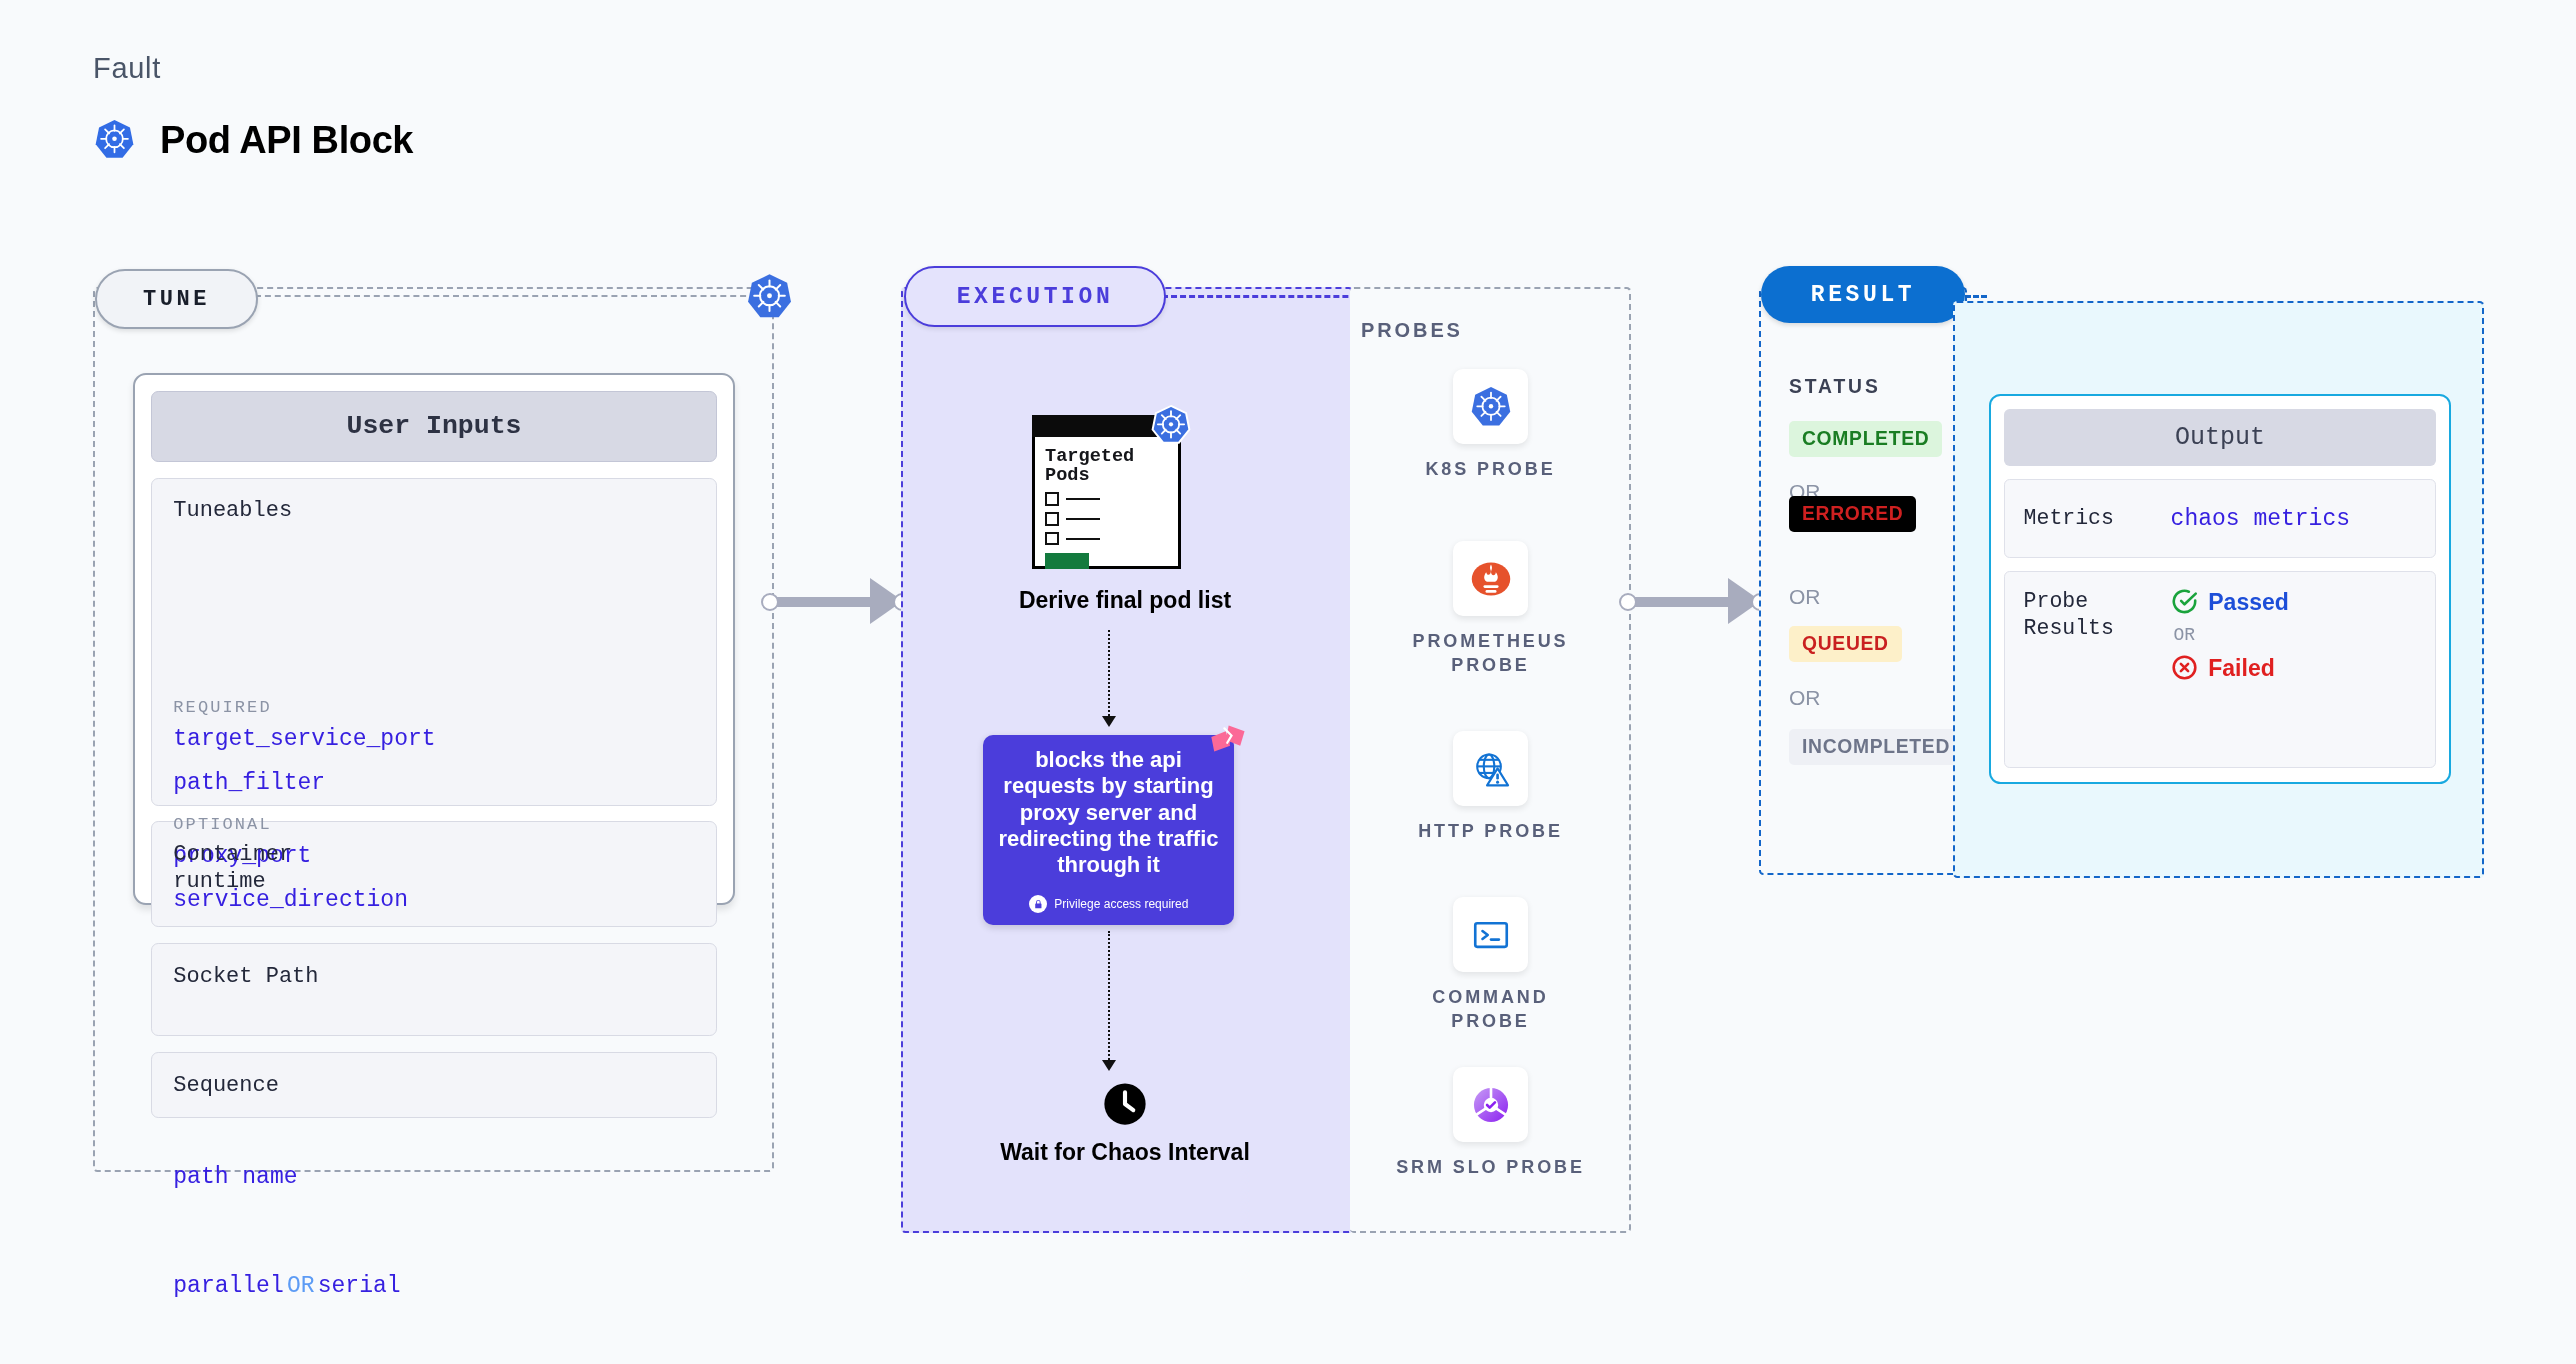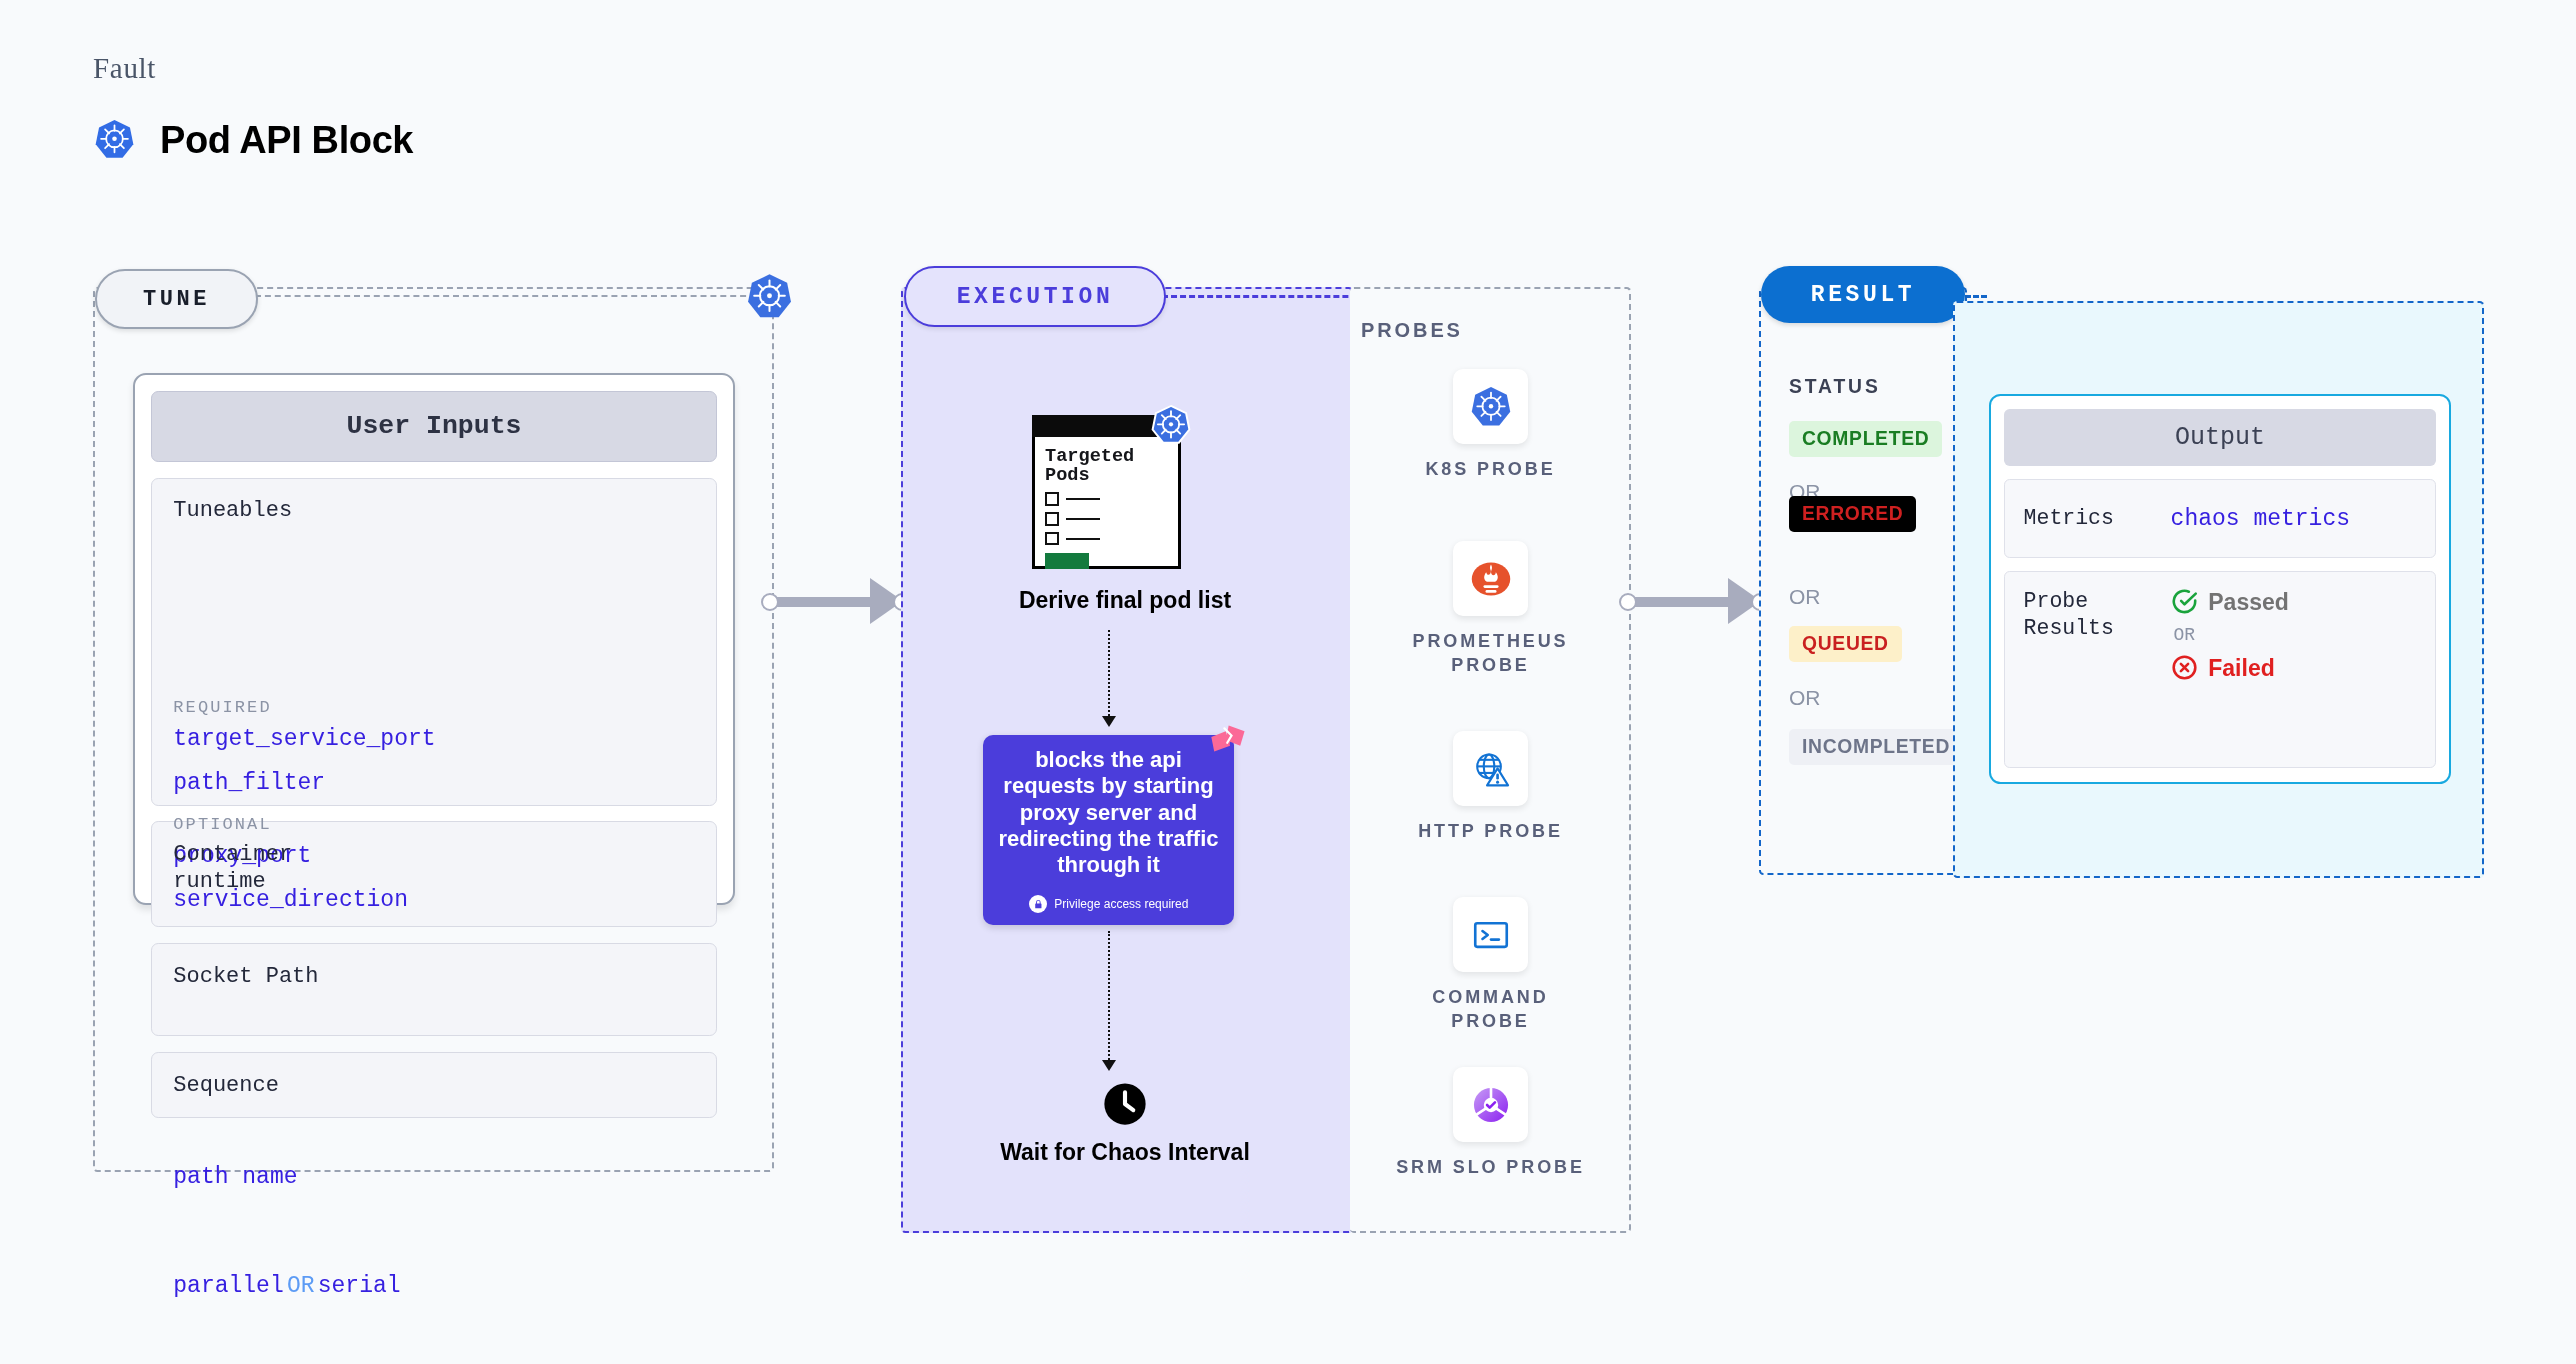--- a/index.html
+++ b/index.html
@@ -6,21 +6,21 @@
   body{
     width:2576px;height:1365px;
     background:#f8fafc;
     font-family:"Liberation Sans", sans-serif;
     position:relative;overflow:hidden;
   }
 
   
   #hdr-fault{
     position:absolute;left:93px;top:52px;
-    font-family:Liberation Serif, serif;
+    font-family:Liberation Sans, sans-serif;
     font-size:29px;color:#4a5568;letter-spacing:0.7px;
   }
   #hdr-title-row{position:absolute;left:93px;top:118px;display:flex;align-items:center;gap:24px;}
   #hdr-title{font-size:38px;font-weight:bold;color:#000;letter-spacing:-0.4px;}
 
   
   .dashed{position:absolute;border-radius:4.3px;}
 
   
   .pill{
@@ -180,21 +180,21 @@
   .out-row{
     background:#f7f8fb;border:0.7px solid #dfe1ea;border-radius:5.7px;
     margin-top:13px;display:flex;padding:15.8px 18.6px;box-sizing:border-box;
   }
   .out-label{
     font-family:"Liberation Mono", monospace;font-size:21.5px;color:#23283a;
     width:147px;flex:0 0 147px;line-height:1.25;
   }
   .out-val{flex:1;}
   .pf-line{display:flex;align-items:center;gap:10.7px;}
-  .pf-pass{font-size:23px;font-weight:bold;color:#737373;}
+  .pf-pass{font-size:23px;font-weight:bold;color:#1d4ed8;}
   .pf-fail{font-size:23px;font-weight:bold;color:#e02020;}
   .pf-or{font-size:18px;color:#8b93a5;margin:8.6px 0 8.6px 2.9px;font-family:"Liberation Mono", monospace;}
 
   
   .conn{position:absolute;height:0;}
   .conn .bar{position:absolute;left:0;top:0;height:10px;background:#a8acbe;}
   .conn .dot{
     position:absolute;width:18.6px;height:18.6px;border-radius:50%;
     background:#fff;border:2.9px solid #a8acbe;box-sizing:border-box;
   }

